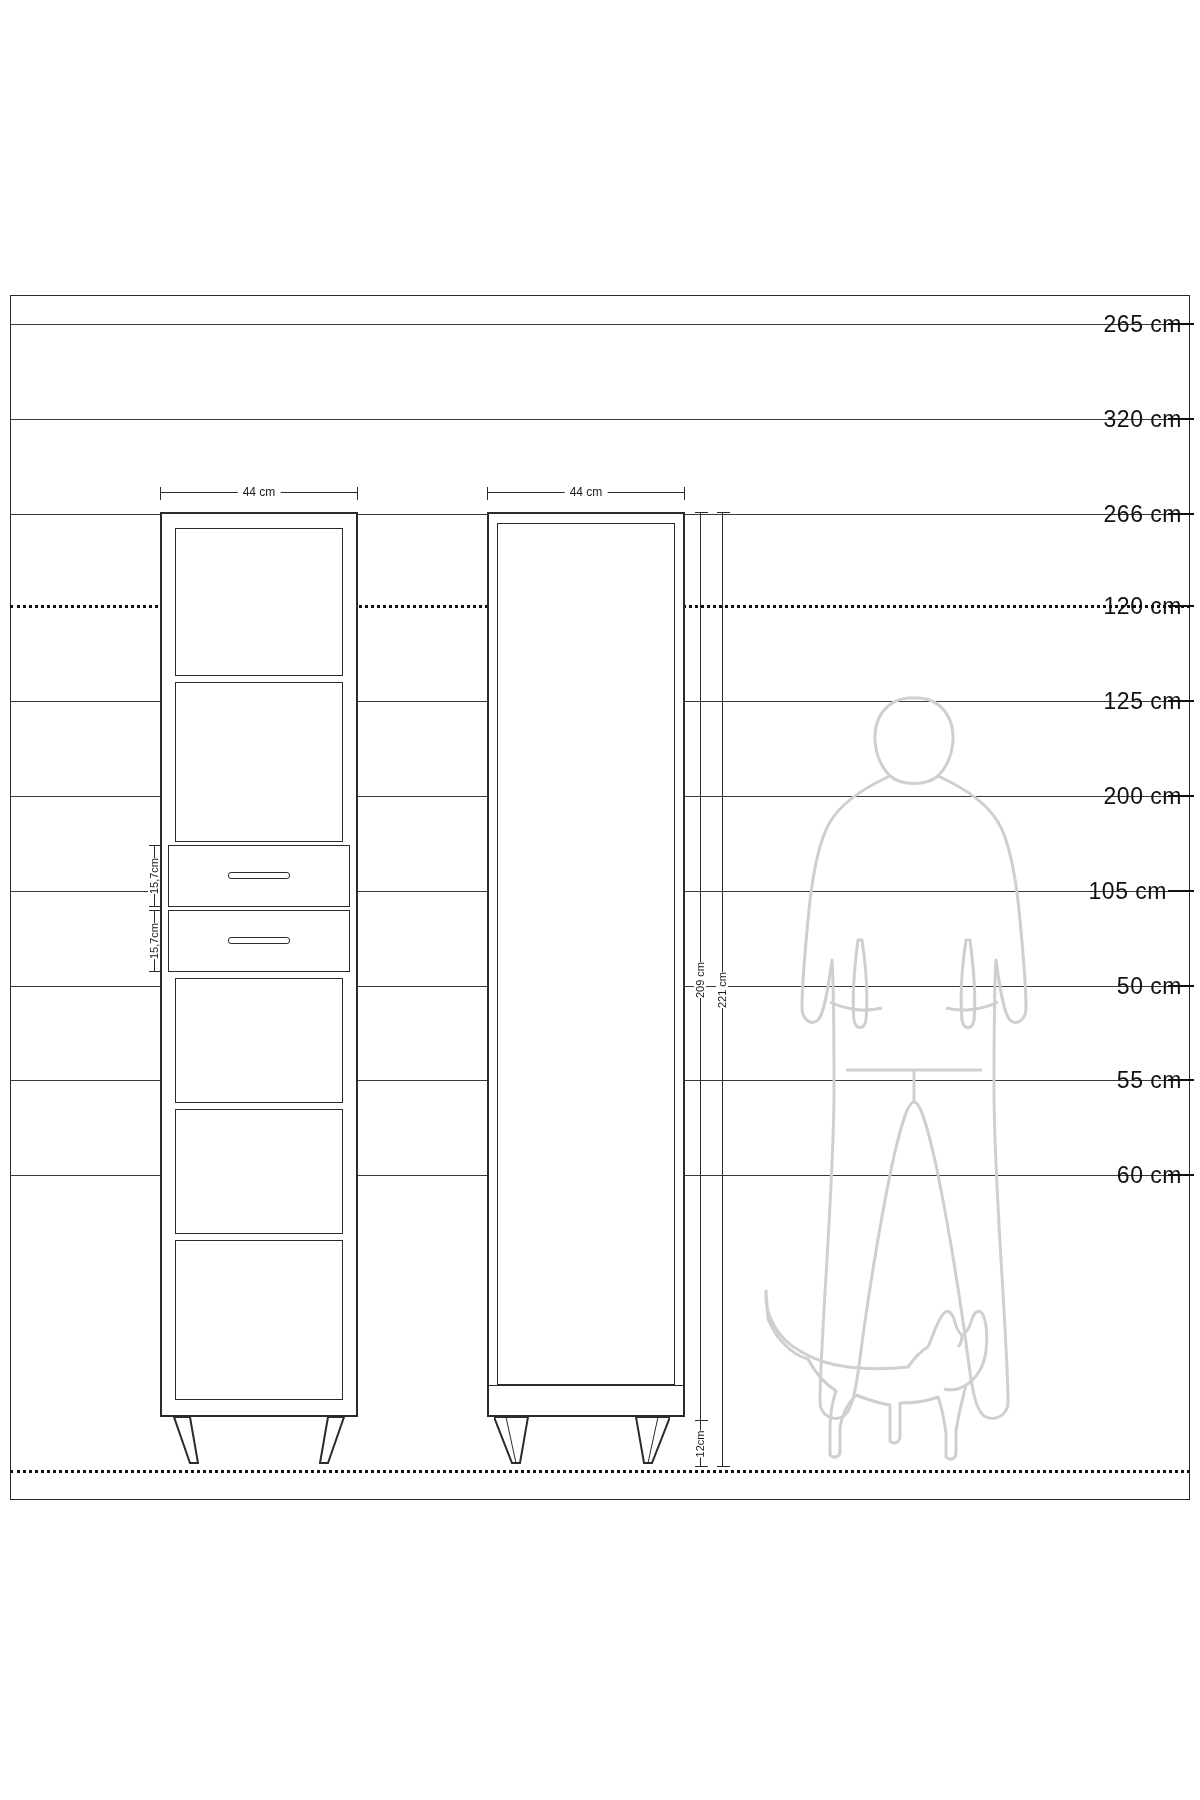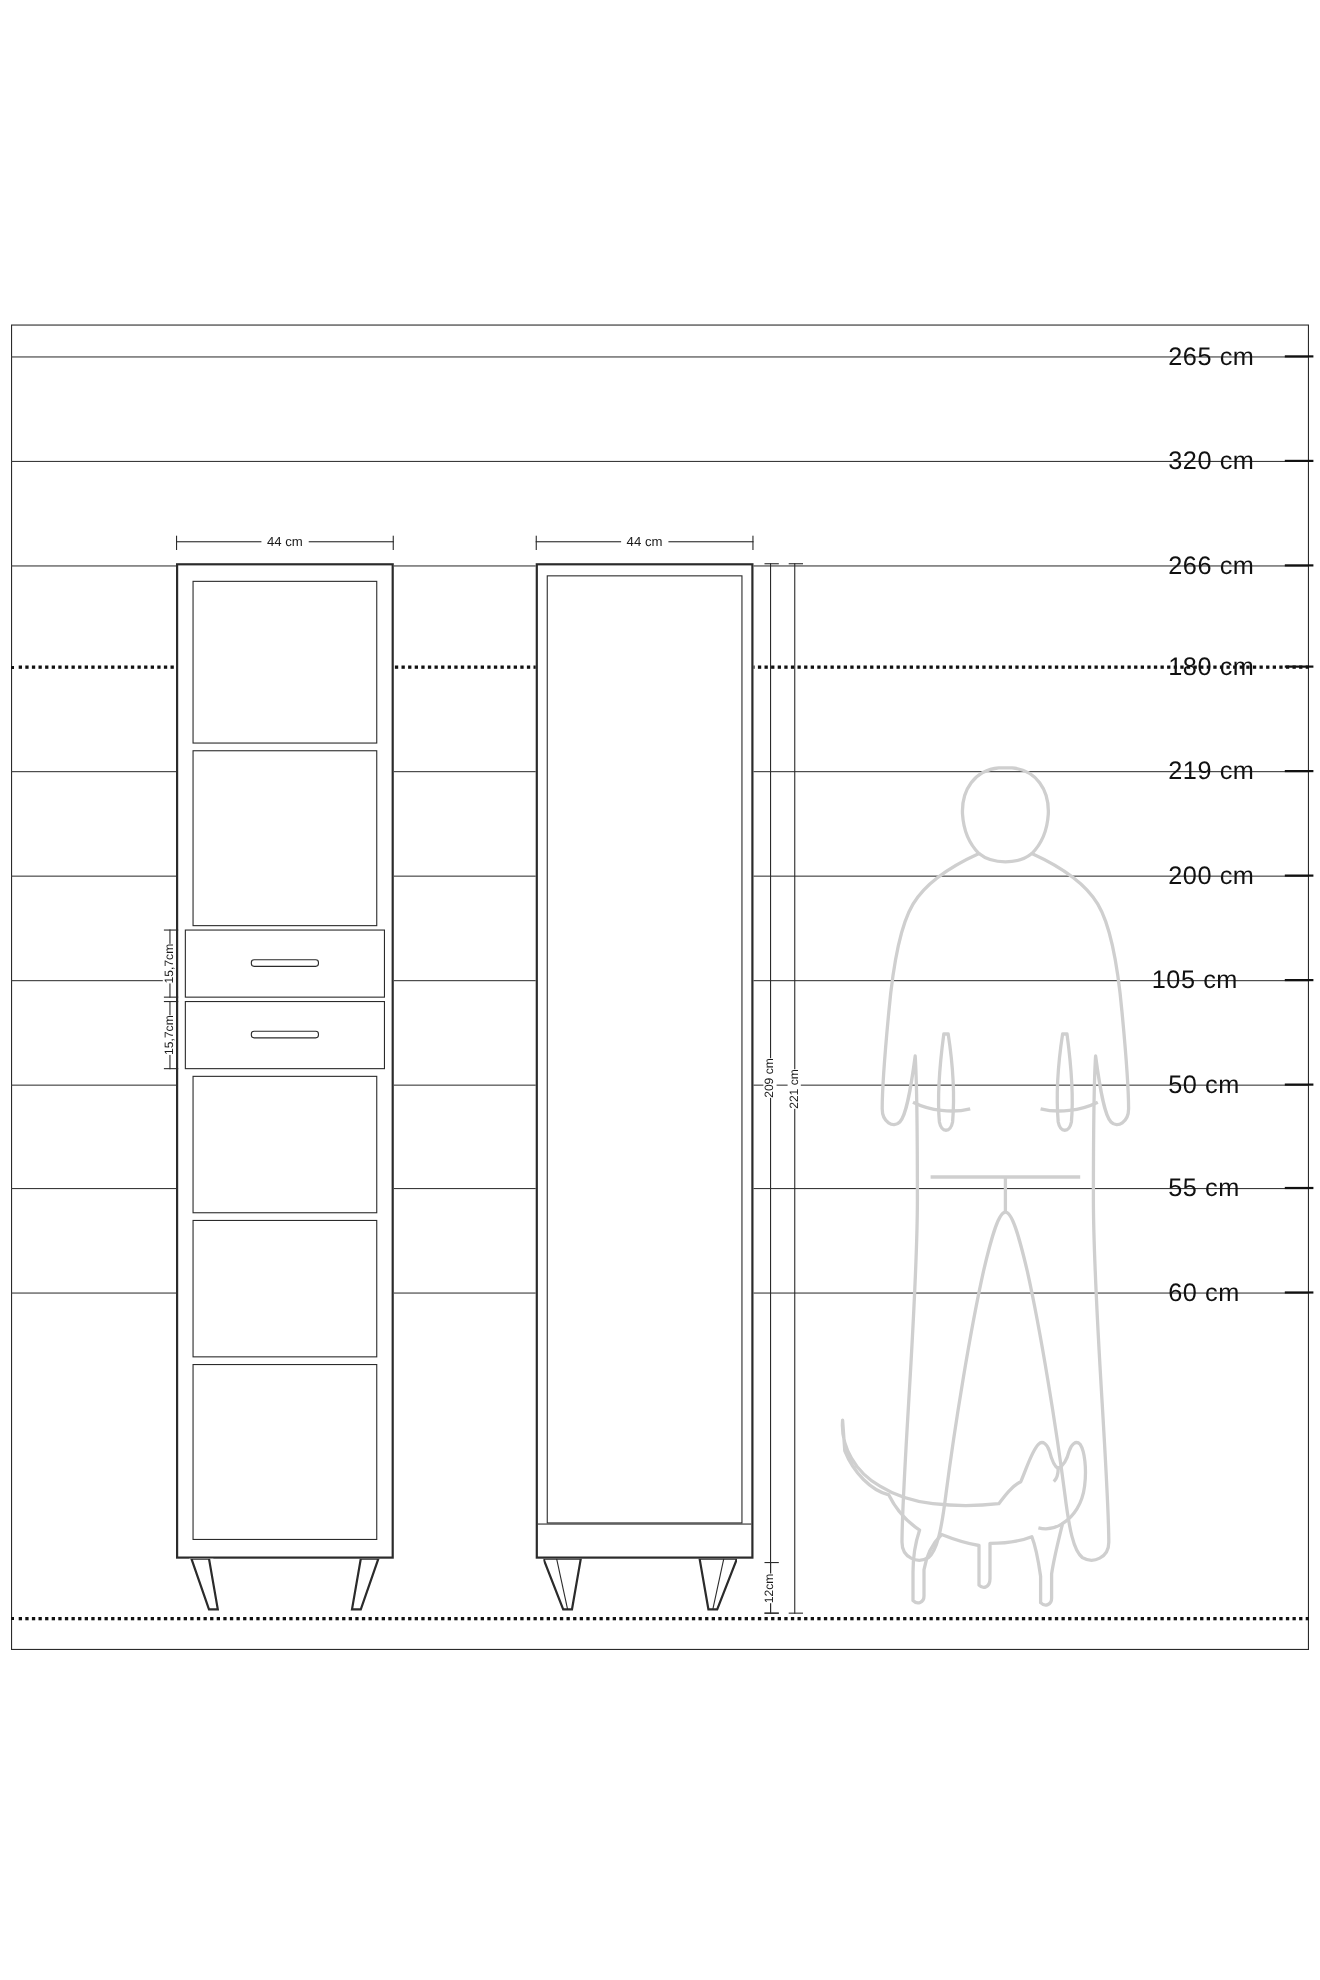--- a/index.html
+++ b/index.html
@@ -45,21 +45,21 @@
   }
   .hline.floor {
     border-top: 3px dotted #111111;
   }
 
   
   .tick-label {
     position: absolute;
     right: 10px;
     width: 120px;
-    text-align: left;
+    text-align: right;
     font-size: 23px;
     letter-spacing: 0.5px;
     color: #111;
     transform: translateY(-50%);
     white-space: nowrap;
   }
   .tick-dash {
     position: absolute;
     width: 26px;
     height: 0;
@@ -170,24 +170,24 @@
   <div class="tick-dash" style="right:6px; top:324px;"></div>
   <div class="tick-label" style="top:324px; right:18px;">265 cm</div>
 
   <div class="tick-dash" style="right:6px; top:419px;"></div>
   <div class="tick-label" style="top:419px; right:18px;">320 cm</div>
 
   <div class="tick-dash" style="right:6px; top:514px;"></div>
   <div class="tick-label" style="top:514px; right:18px;">266 cm</div>
 
   <div class="tick-dash" style="right:6px; top:606px;"></div>
-  <div class="tick-label" style="top:606px; right:18px;">180 cm</div>
+  <div class="tick-label" style="top:606px; right:18px;">120 cm</div>
 
   <div class="tick-dash" style="right:6px; top:701px;"></div>
-  <div class="tick-label" style="top:701px; right:18px;">219 cm</div>
+  <div class="tick-label" style="top:701px; right:18px;">125 cm</div>
 
   <div class="tick-dash" style="right:6px; top:796px;"></div>
   <div class="tick-label" style="top:796px; right:18px;">200 cm</div>
 
   <div class="tick-dash" style="right:6px; top:891px;"></div>
   <div class="tick-label" style="top:891px; right:33px;">105 cm</div>
 
   <div class="tick-dash" style="right:6px; top:986px;"></div>
   <div class="tick-label" style="top:986px; right:18px;">50 cm</div>
 

